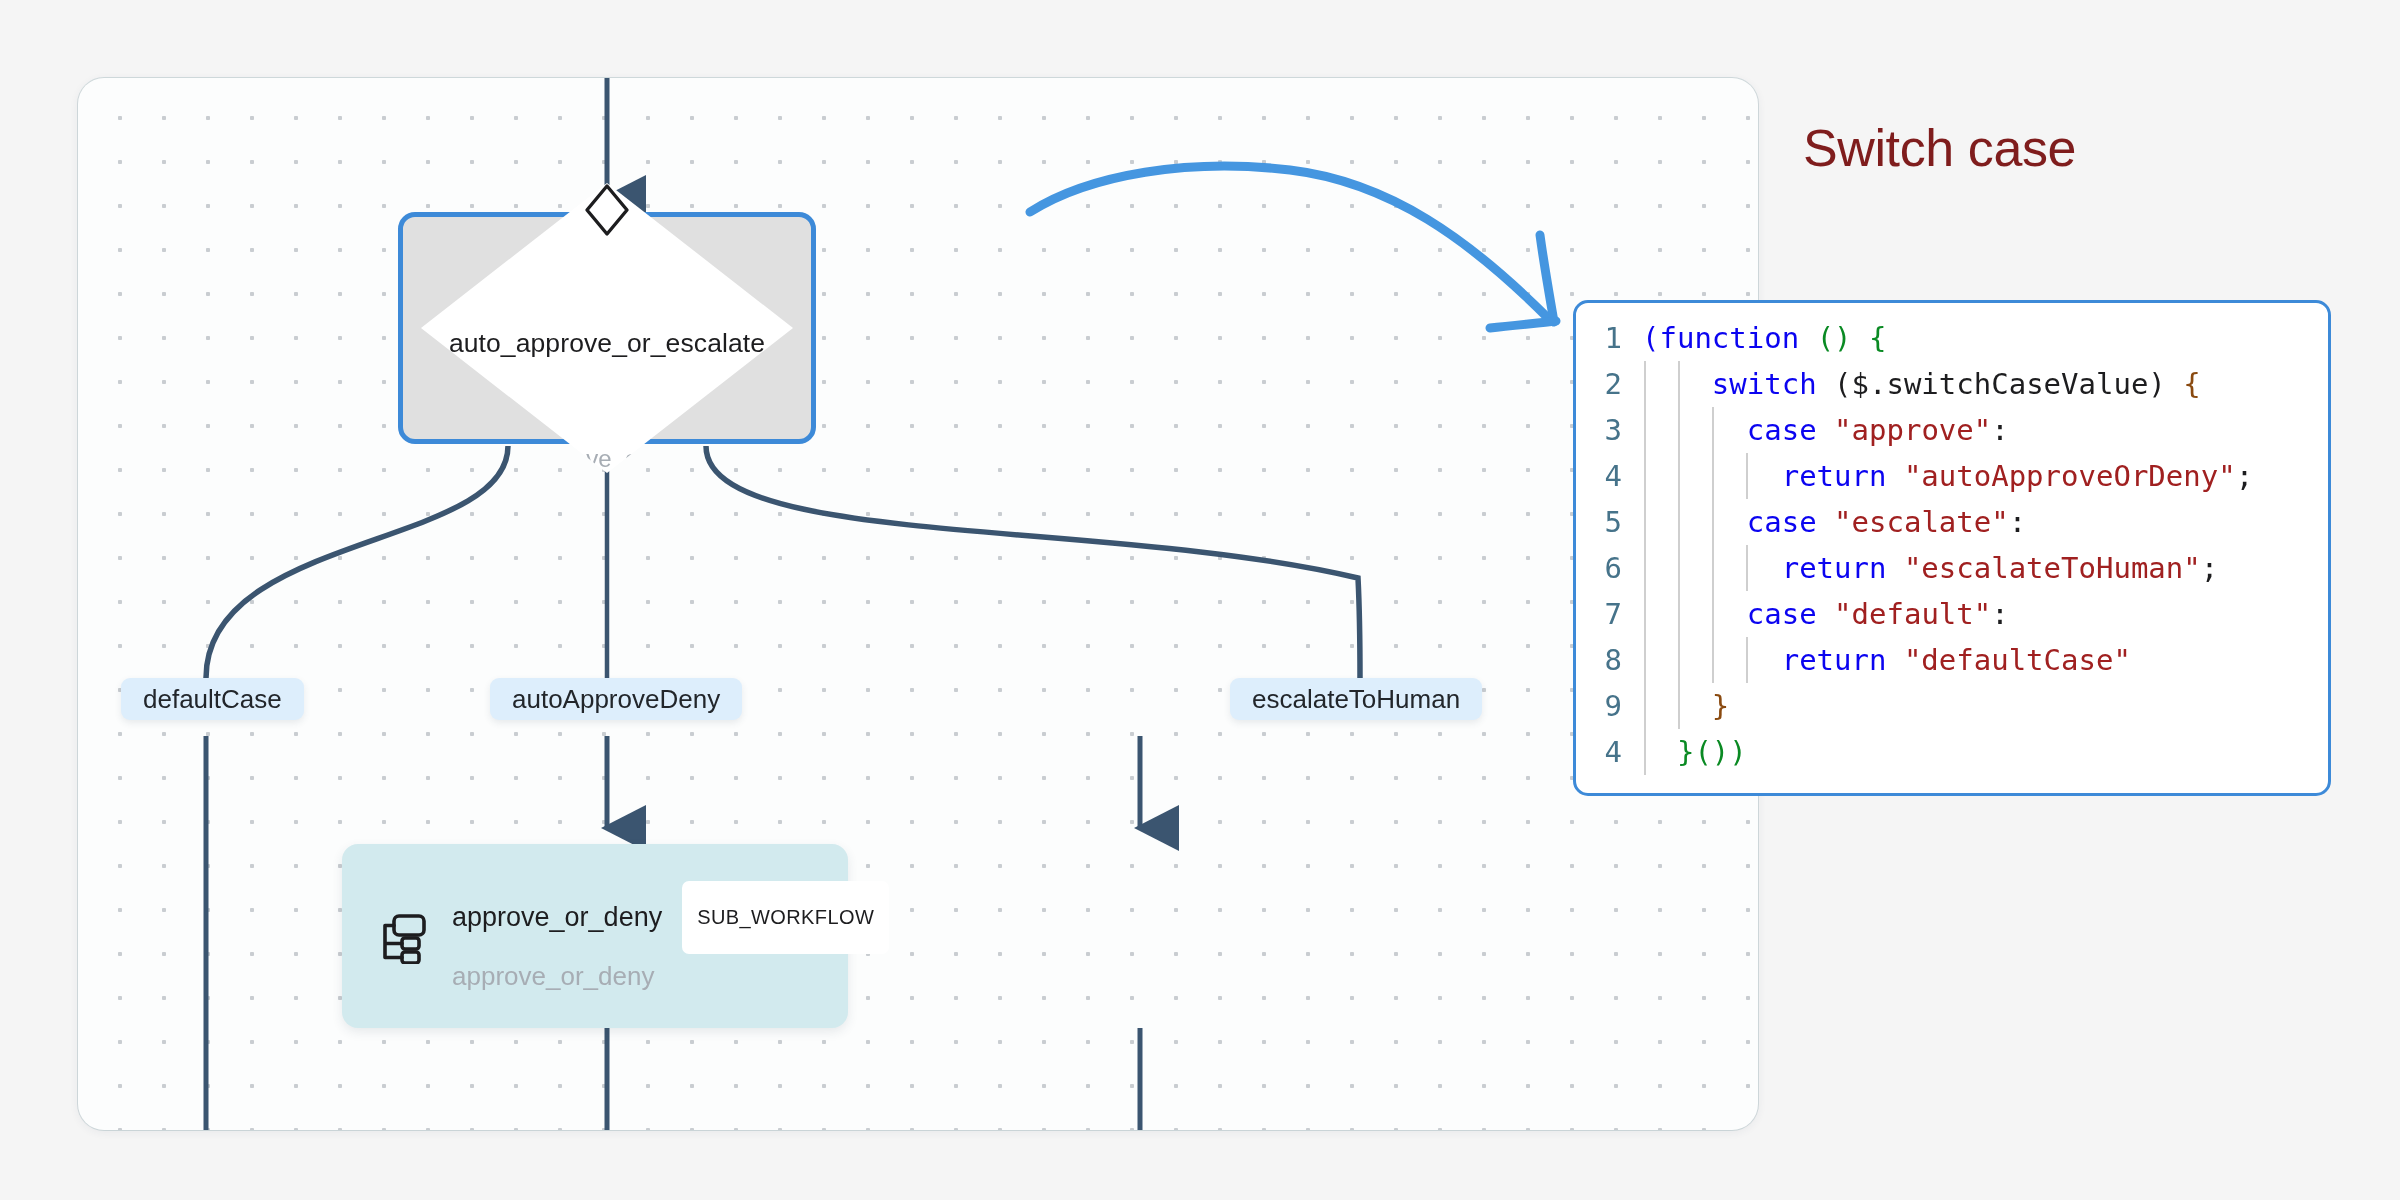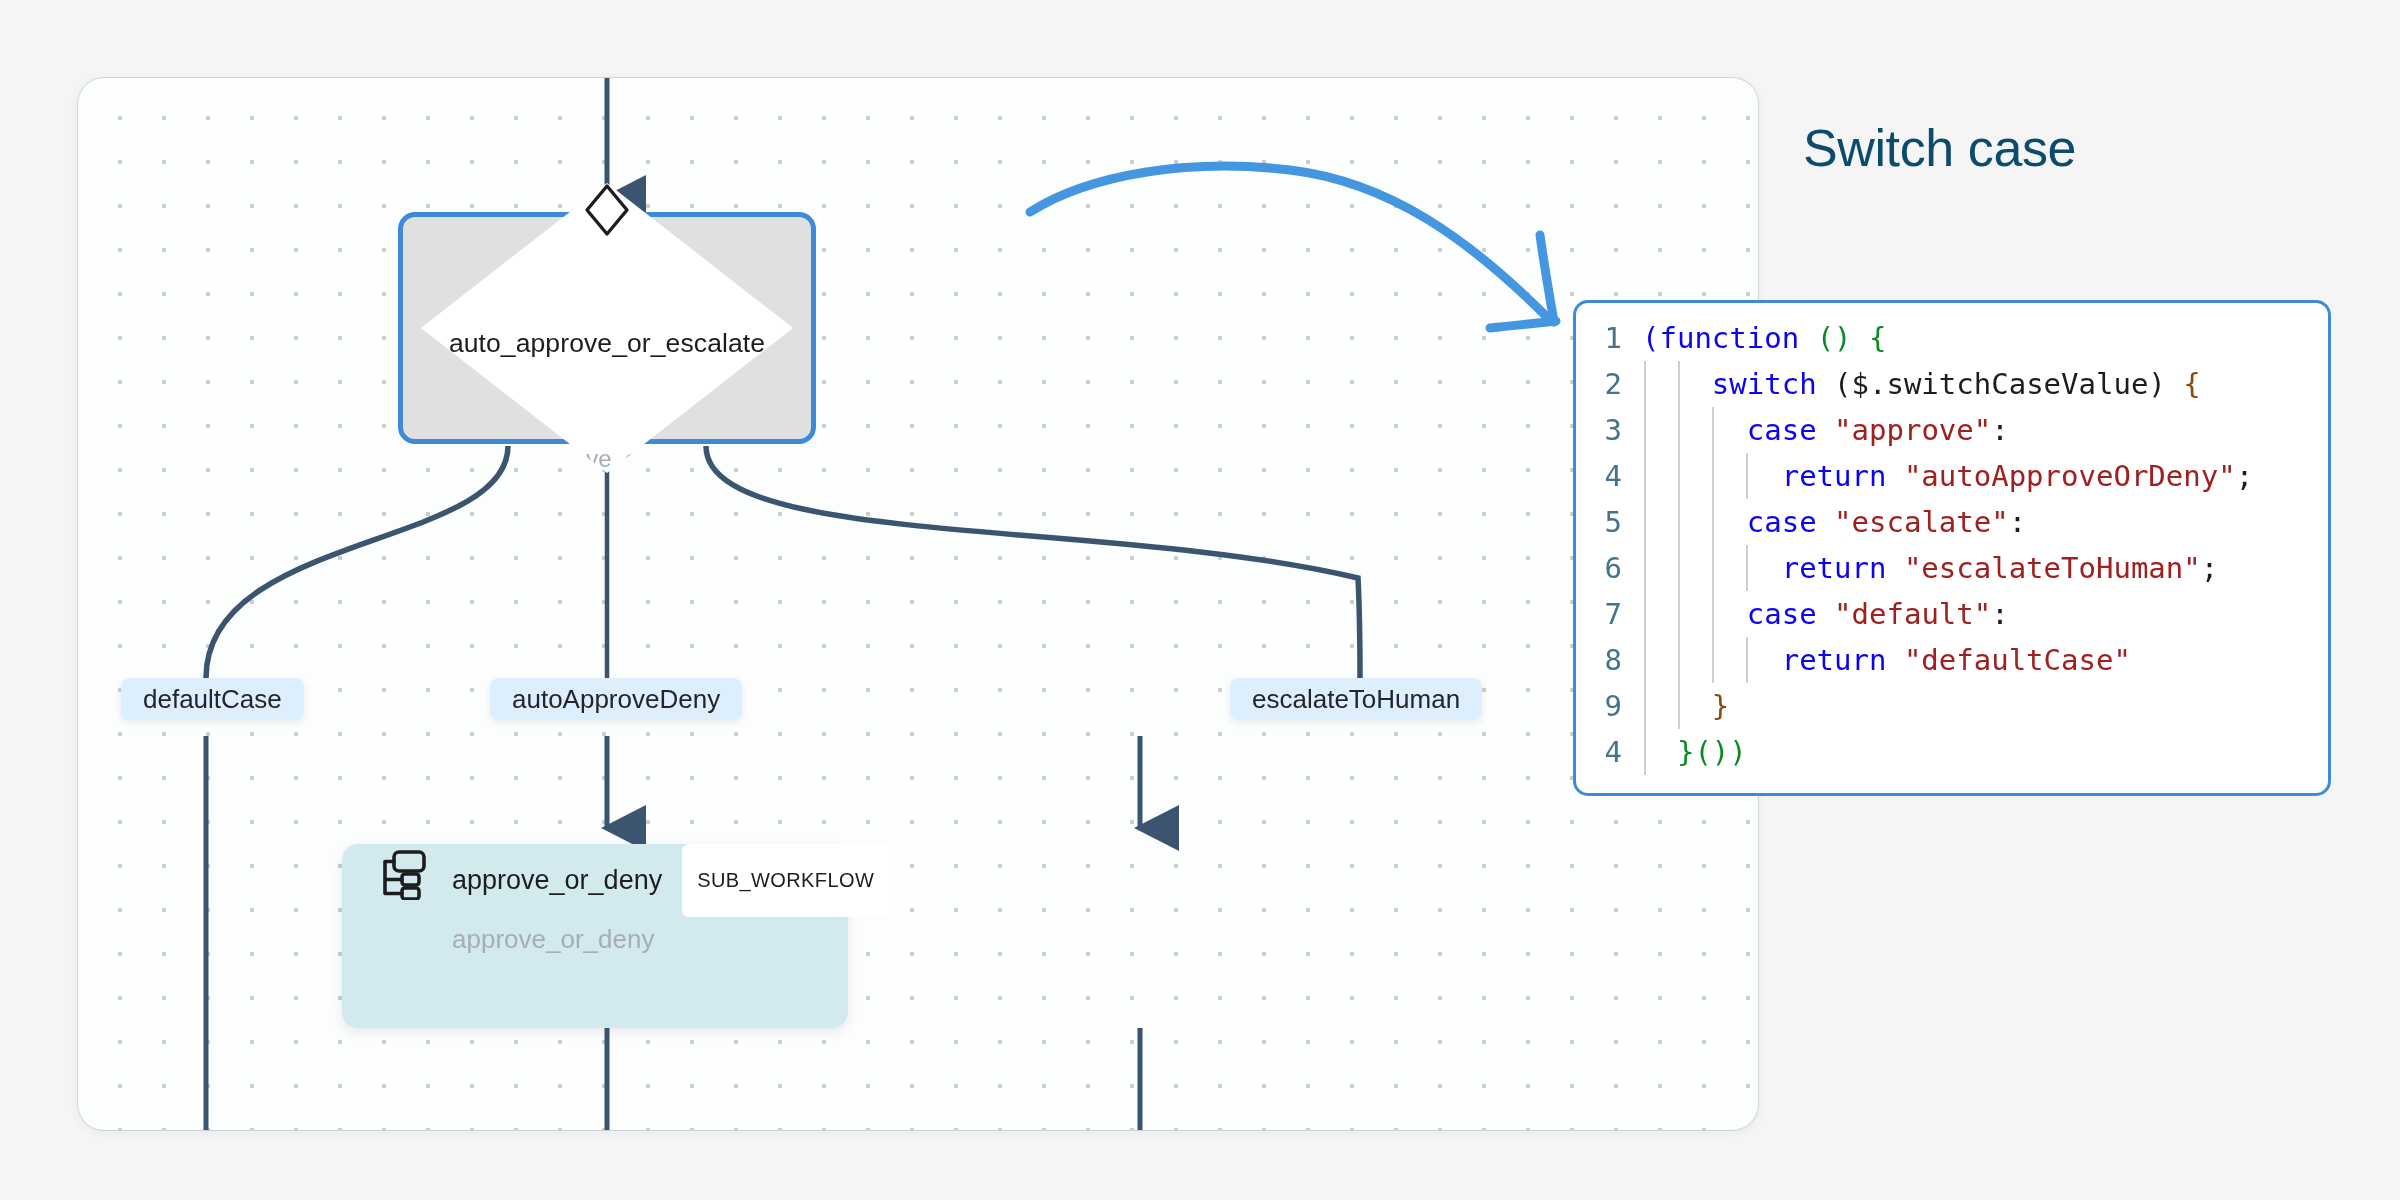--- a/index.html
+++ b/index.html
@@ -60,21 +60,21 @@
   }
   #branch-default   { left: 43px;  top: 600px; }
   #branch-auto      { left: 412px; top: 600px; }
   #branch-escalate  { left: 1152px;top: 600px; }
 
   
   .task-node {
     position: absolute;
     height: 184px;
     border-radius: 16px;
-    display: flex; align-items: flex-start;
+    display: flex; align-items: center;
     padding-left: 32px;
     box-shadow: 0 4px 11px rgba(40,60,80,.10);
   }
   #node-subworkflow { left: 264px; top: 766px; width: 506px; background: #d2eaee; }
   #node-human       { left: 800px; top: 766px; width: 462px; background: #ffffff; }
 
   .task-icon { width: 56px; height: 56px; flex: none; margin-right: 22px; }
   .task-text { display: flex; flex-direction: column; justify-content: center; }
   .task-title-row { display: flex; align-items: center; gap: 20px; }
   .task-title { font-size: 27px; color: #1d1d1f; white-space: nowrap; }
@@ -85,21 +85,21 @@
     color: #1d1d1f;
   }
   #badge-subworkflow { background: #ffffff; }
   #badge-human { background: #cfcfcf; }
 
   
   #annotation-heading {
     position: absolute; left: 1803px; top: 118px;
     width: 560px;
     font-size: 52px; line-height: 1.17;
-    color: #0c4a6e; letter-spacing: -.4px;
+    color: #7f1d1d; letter-spacing: -.4px;
   }
 
   
   #hand-arrow { position: absolute; left: 1020px; top: 140px; width: 600px; height: 210px; }
 
   
   #code-panel {
     position: absolute; left: 1573px; top: 300px;
     width: 758px; height: 496px;
     background: #ffffff;

